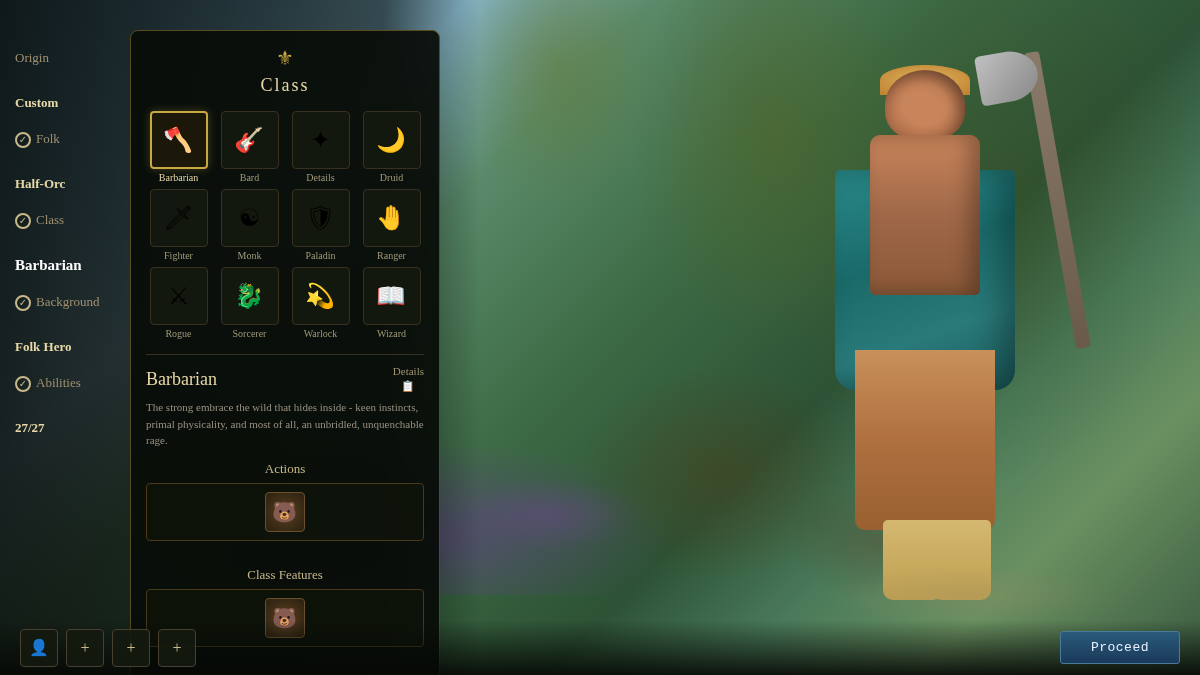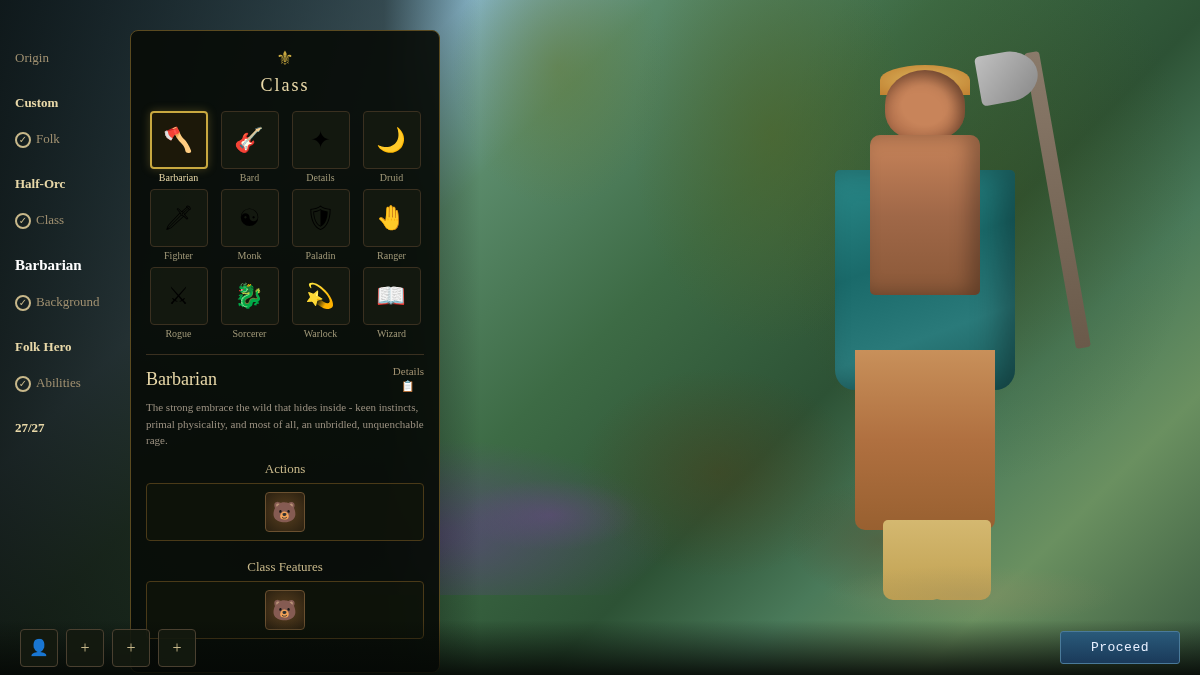--- a/index.html
+++ b/index.html
@@ -334,21 +334,21 @@
 
     .class-desc-text {
       font-size: 11px;
       color: #9a9080;
       line-height: 1.5;
       margin-bottom: 12px;
     }
 
     
     .feature-section {
-      margin-bottom: 18px;
+      margin-bottom: 26px;
     }
 
     .feature-section-title {
       font-size: 13px;
       color: #c8b88a;
       text-align: center;
       margin-bottom: 6px;
     }
 
     .feature-icons-box {

